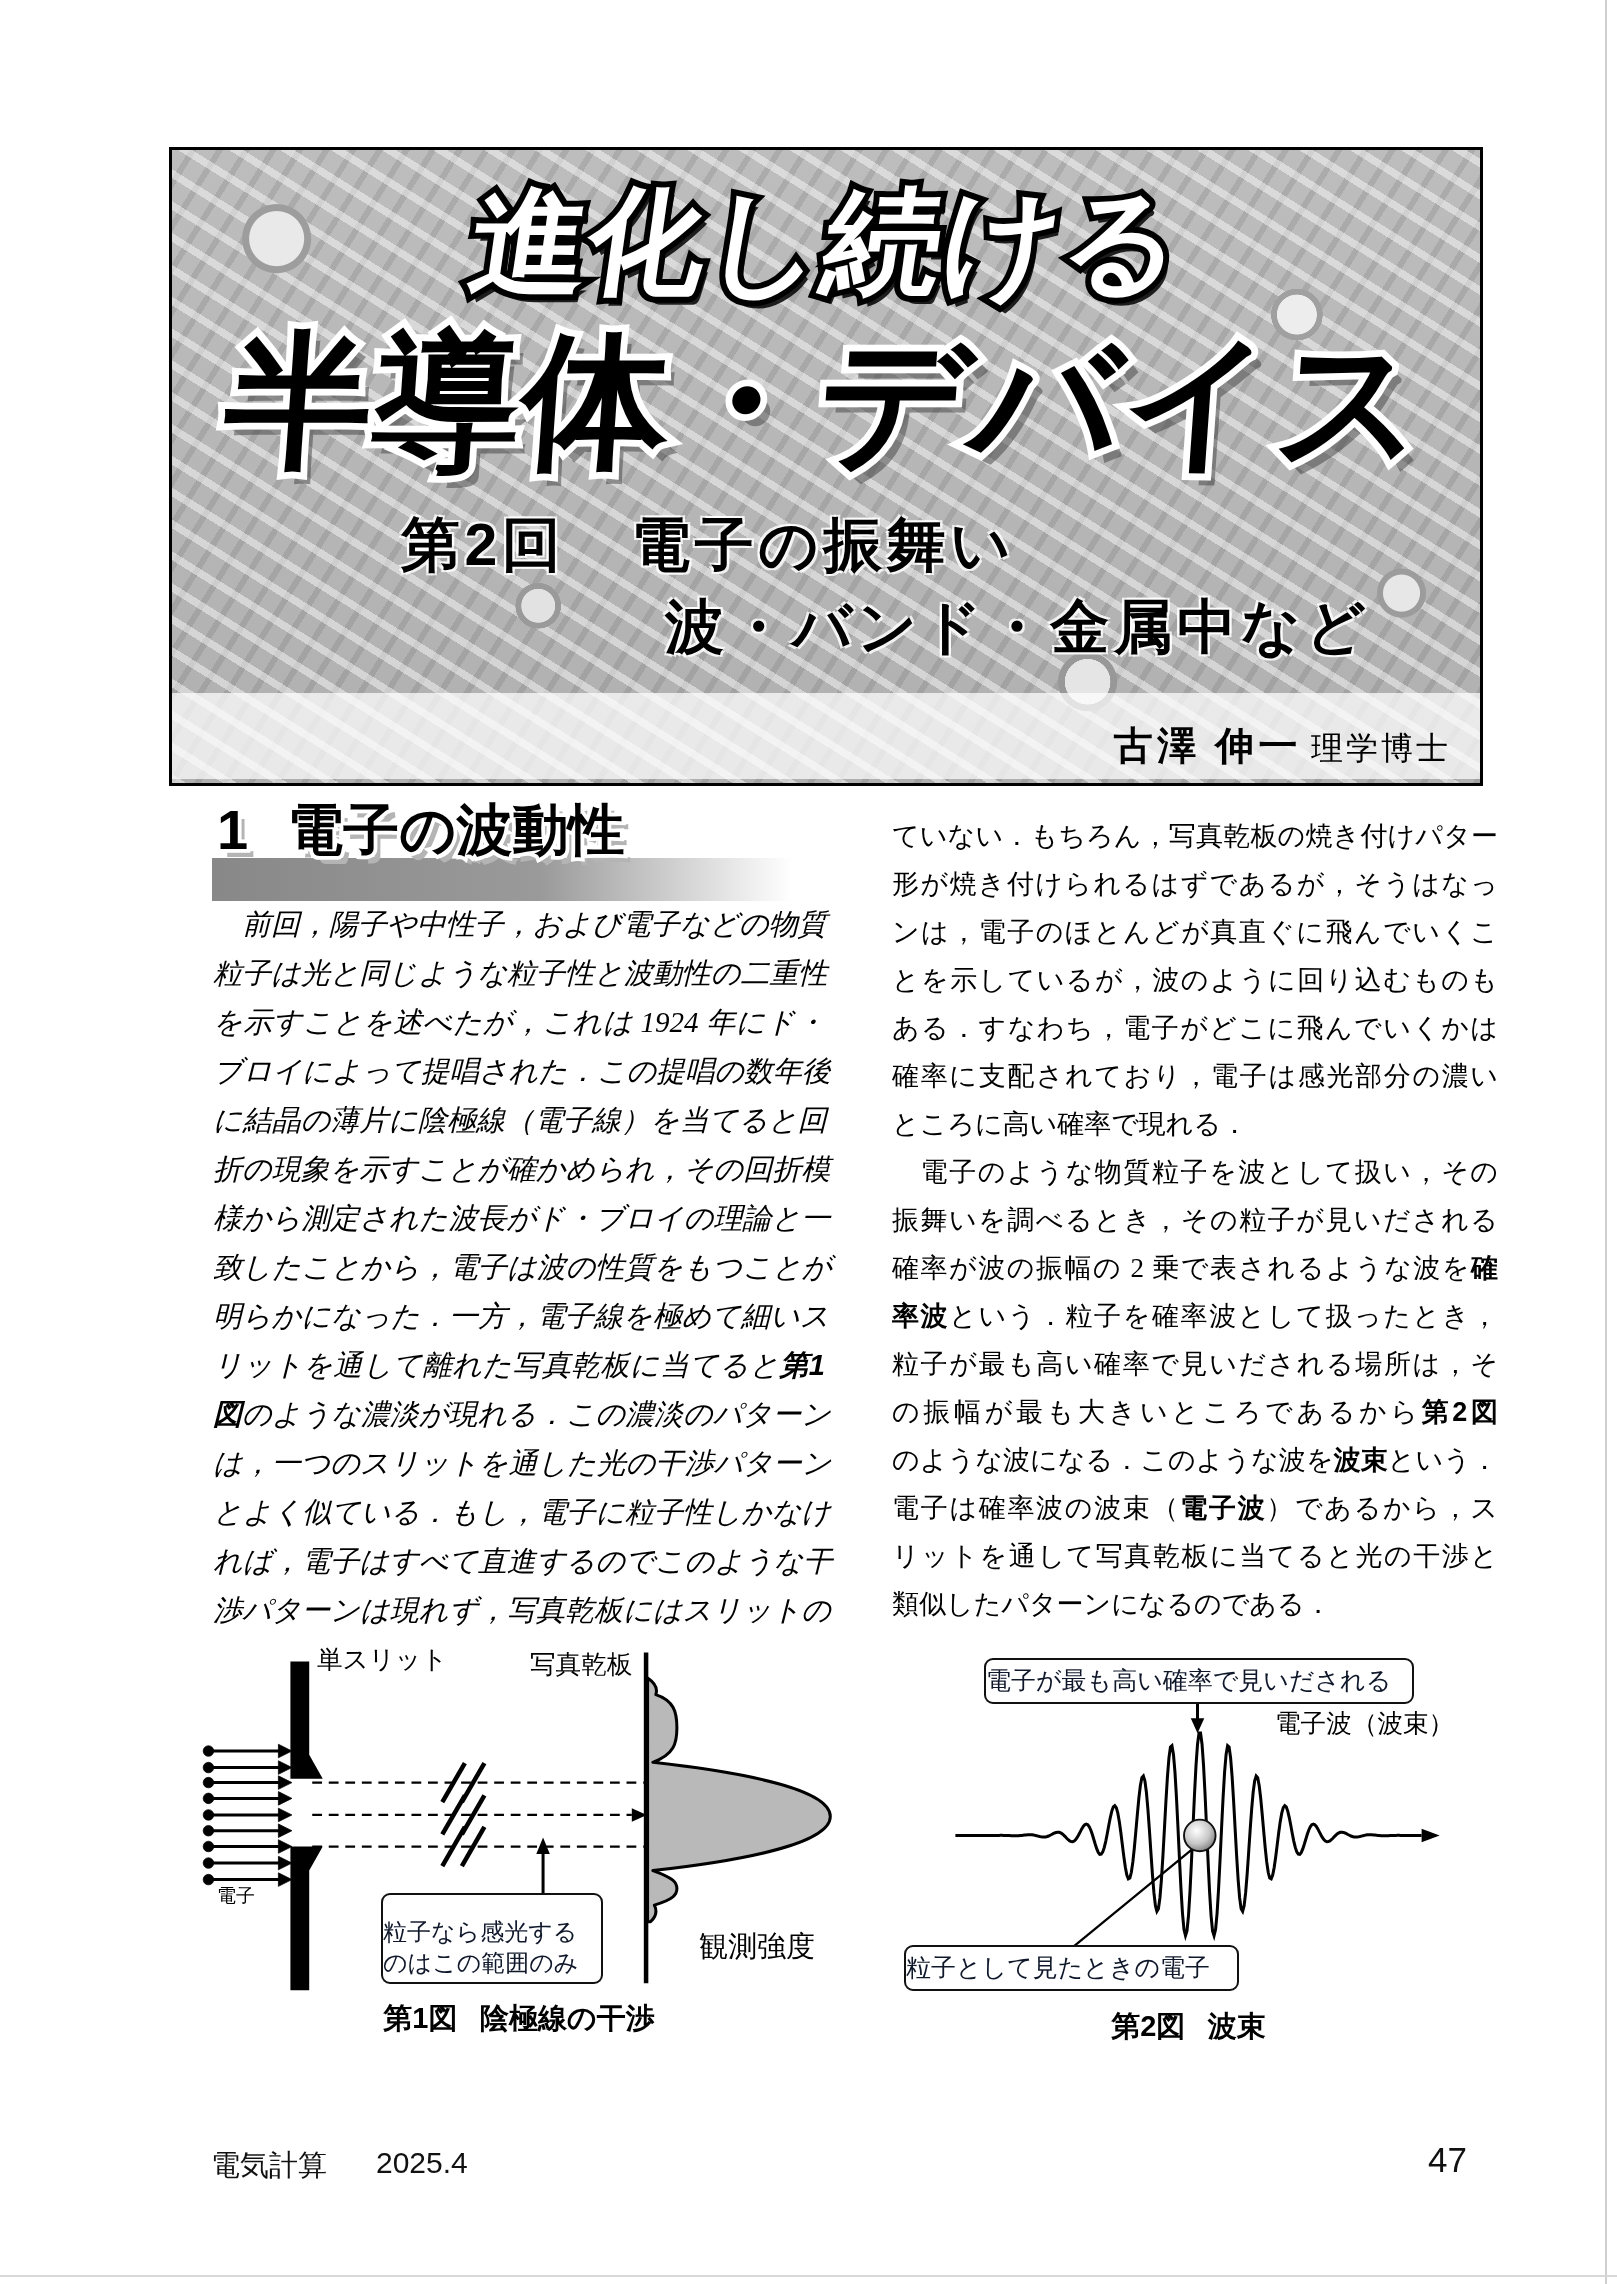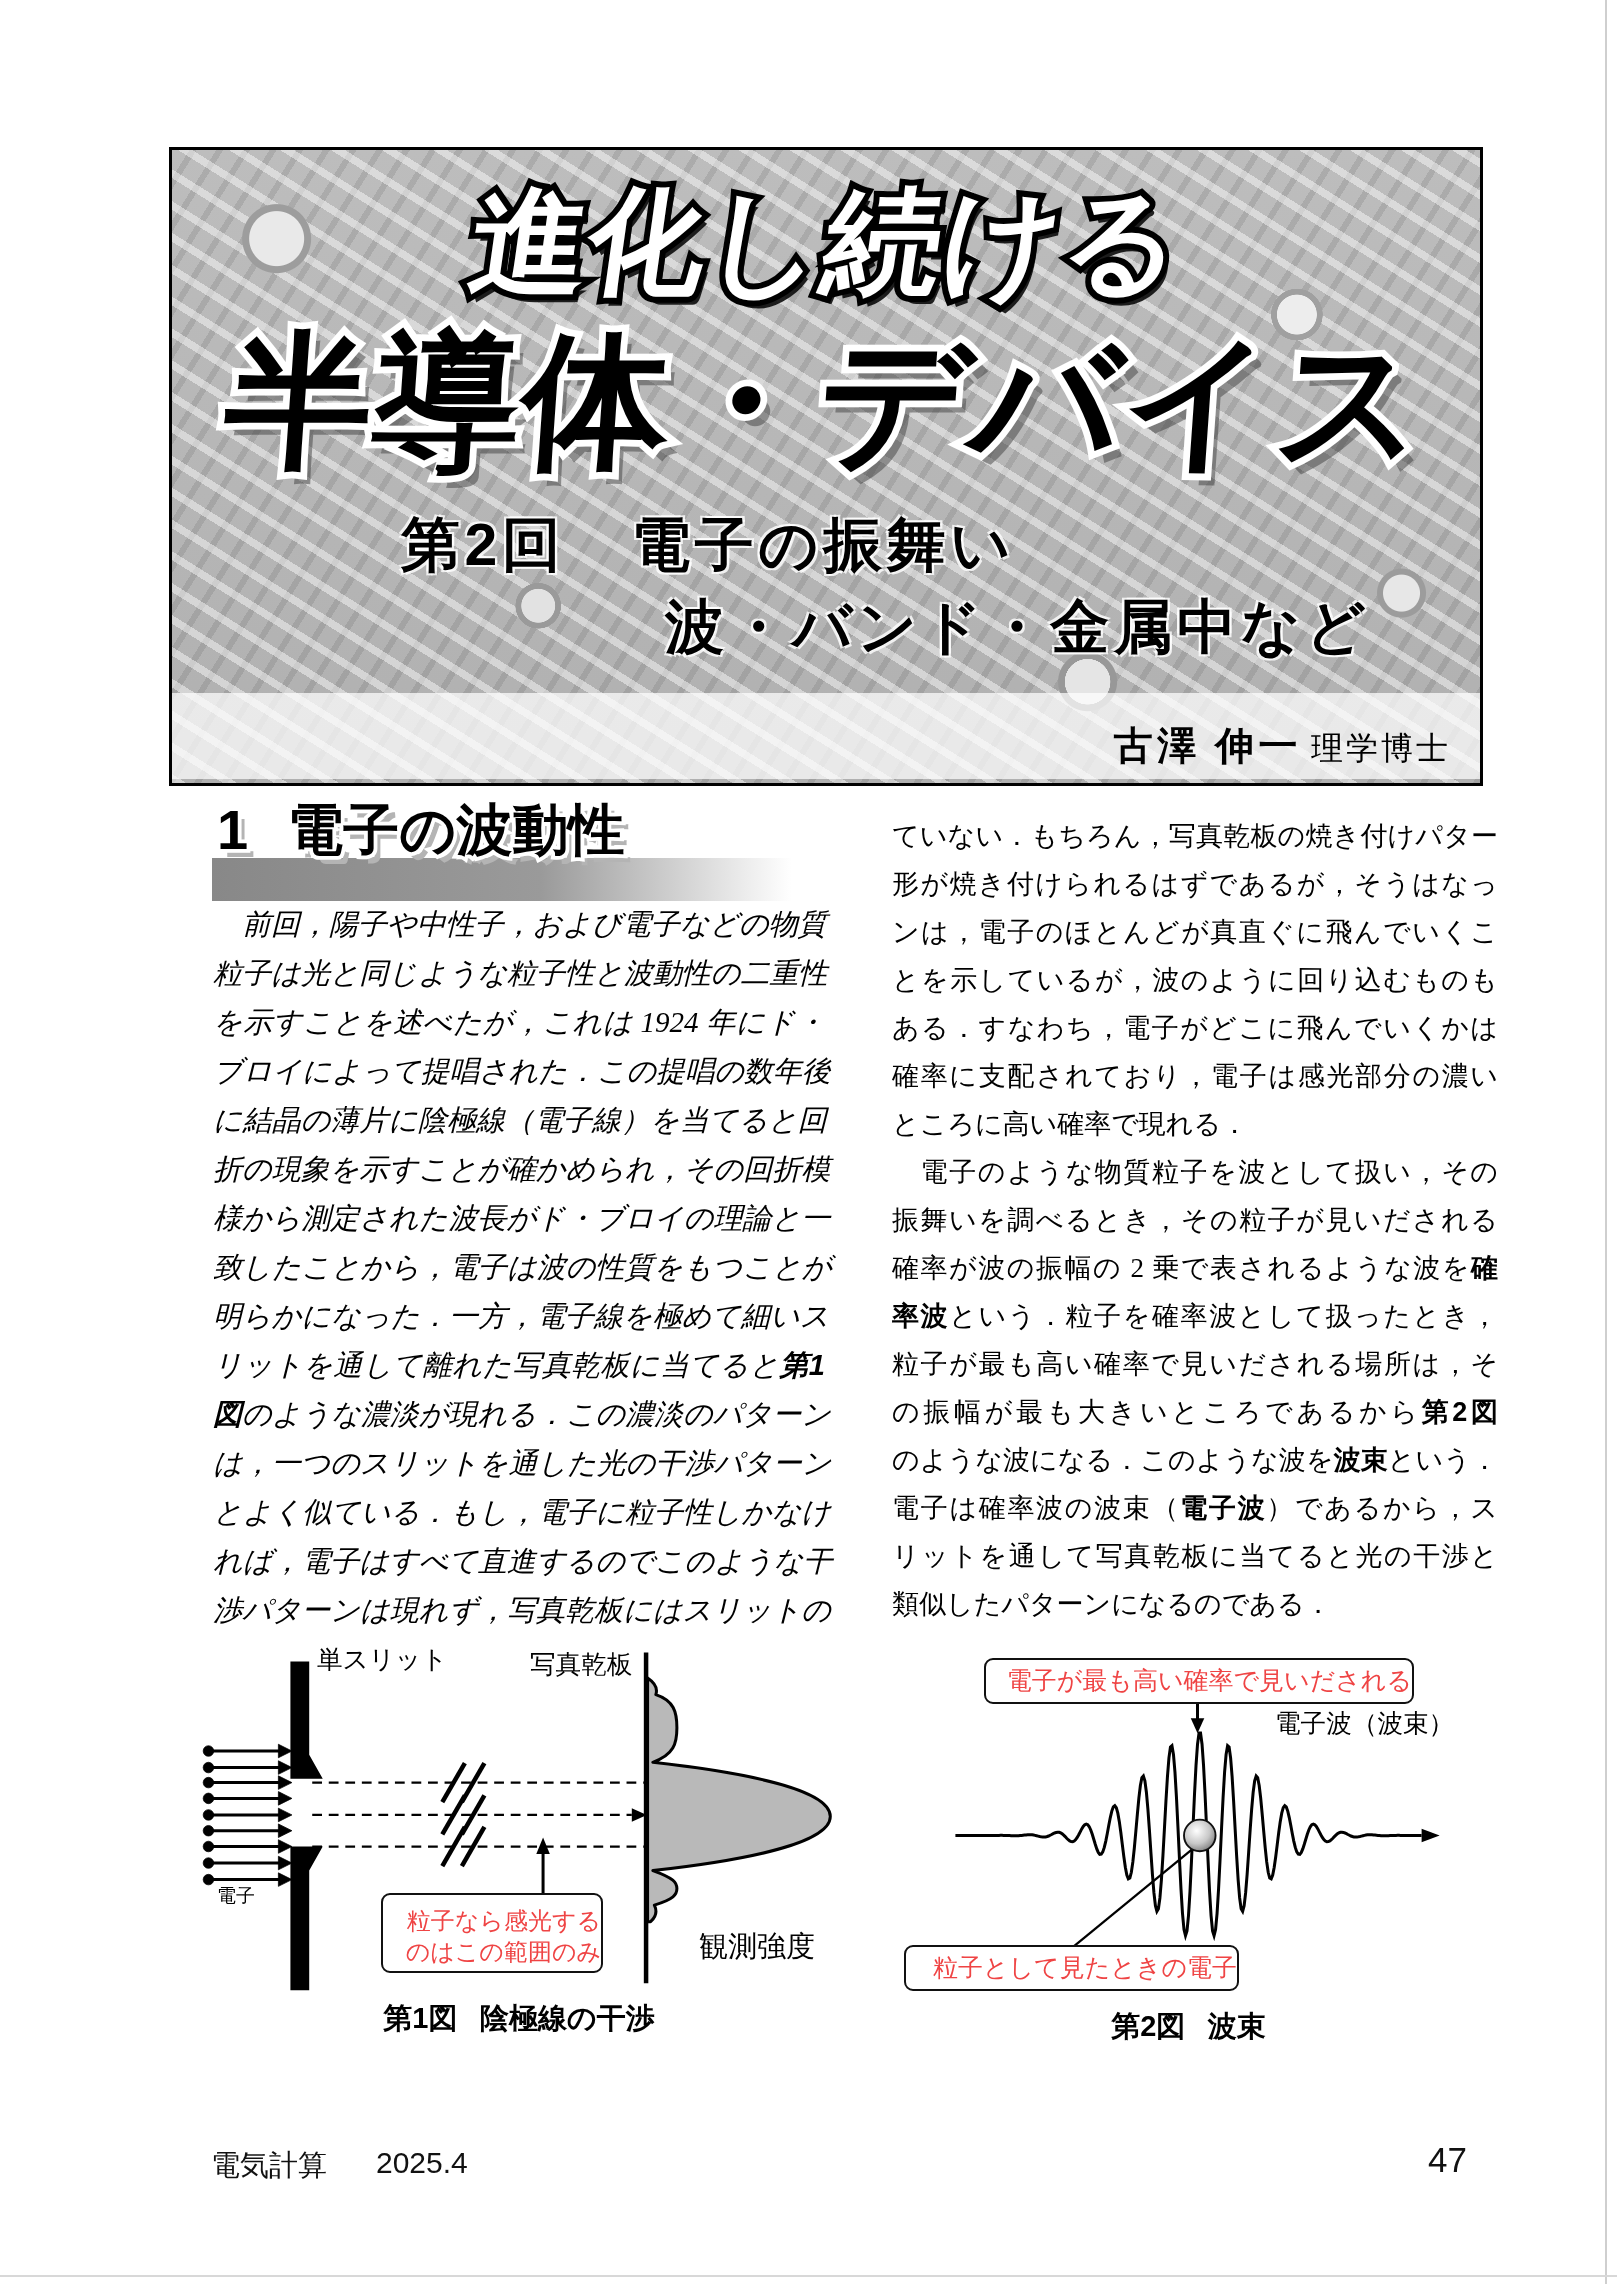--- a/index.html
+++ b/index.html
@@ -87,21 +87,21 @@
   .fig{overflow:visible;}
   .fig1{left:188px;top:1648px;width:662px;height:391px;}
   .fig2{left:895px;top:1655px;width:587px;height:391px;}
   .fig svg{position:absolute;left:0;top:0;}
   .fig-label{
     position:absolute;font-family:"Liberation Sans", sans-serif;color:#000;
     white-space:nowrap;line-height:1.1;
   }
   .callout{
     position:absolute;border:2.3px solid #111;border-radius:9px;background:#fff;
-    font-family:"Liberation Sans", sans-serif;color:#ef4444;text-align:right;
+    font-family:"Liberation Sans", sans-serif;color:#0f172a;text-align:left;
   }
   .fig-caption{
     position:absolute;left:0;width:100%;text-align:center;
     font-family:"Liberation Sans", sans-serif;font-weight:600;font-size:29px;color:#000;
     white-space:nowrap;
   }
   .cap-gap{display:inline-block;width:22.6px;}
 
   
   .edge-right{right:10.5px;top:0;width:1.5px;height:100%;background:#cfcfcf;}
@@ -248,21 +248,21 @@
 
       <line x1="609" y1="6" x2="609" y2="446" stroke="#000" stroke-width="6"></line>
 
       <line x1="472" y1="328" x2="472" y2="272" stroke="#000" stroke-width="4"></line>
       <polygon points="463,274 481,274 472,252" fill="#000"></polygon>
     </svg>
     <div class="fig-label" style="left:129px;top:0;font-size:25.6px;font-family:Liberation Mono, monospace;">単スリット</div>
     <div class="fig-label" style="left:342px;top:1.5px;font-size:25.6px;text-align:right;">写真乾板</div>
     <div class="fig-label" style="left:29px;top:238px;font-size:19px;">電子</div>
     <div class="fig-label" style="left:511px;top:283px;font-size:29px;">観測強度</div>
-    <div class="callout" style="left:193px;top:245px;width:218px;height:66px;font-size:24px;line-height:31px;padding-top:10px;">
+    <div class="callout" style="left:193px;top:245px;width:218px;height:66px;font-size:24px;line-height:31px;padding-top:21px;">
       <div>粒子なら感光する</div>
       <div>のはこの範囲のみ</div>
     </div>
     <div class="fig-caption" style="top:351px;">
       <span>第1図</span><span class="cap-gap"></span><span>陰極線の干渉</span>
     </div>
   </div>
 
   <div class="abs fig fig2">
     <svg width="587" height="391" viewBox="0 0 780 520">

